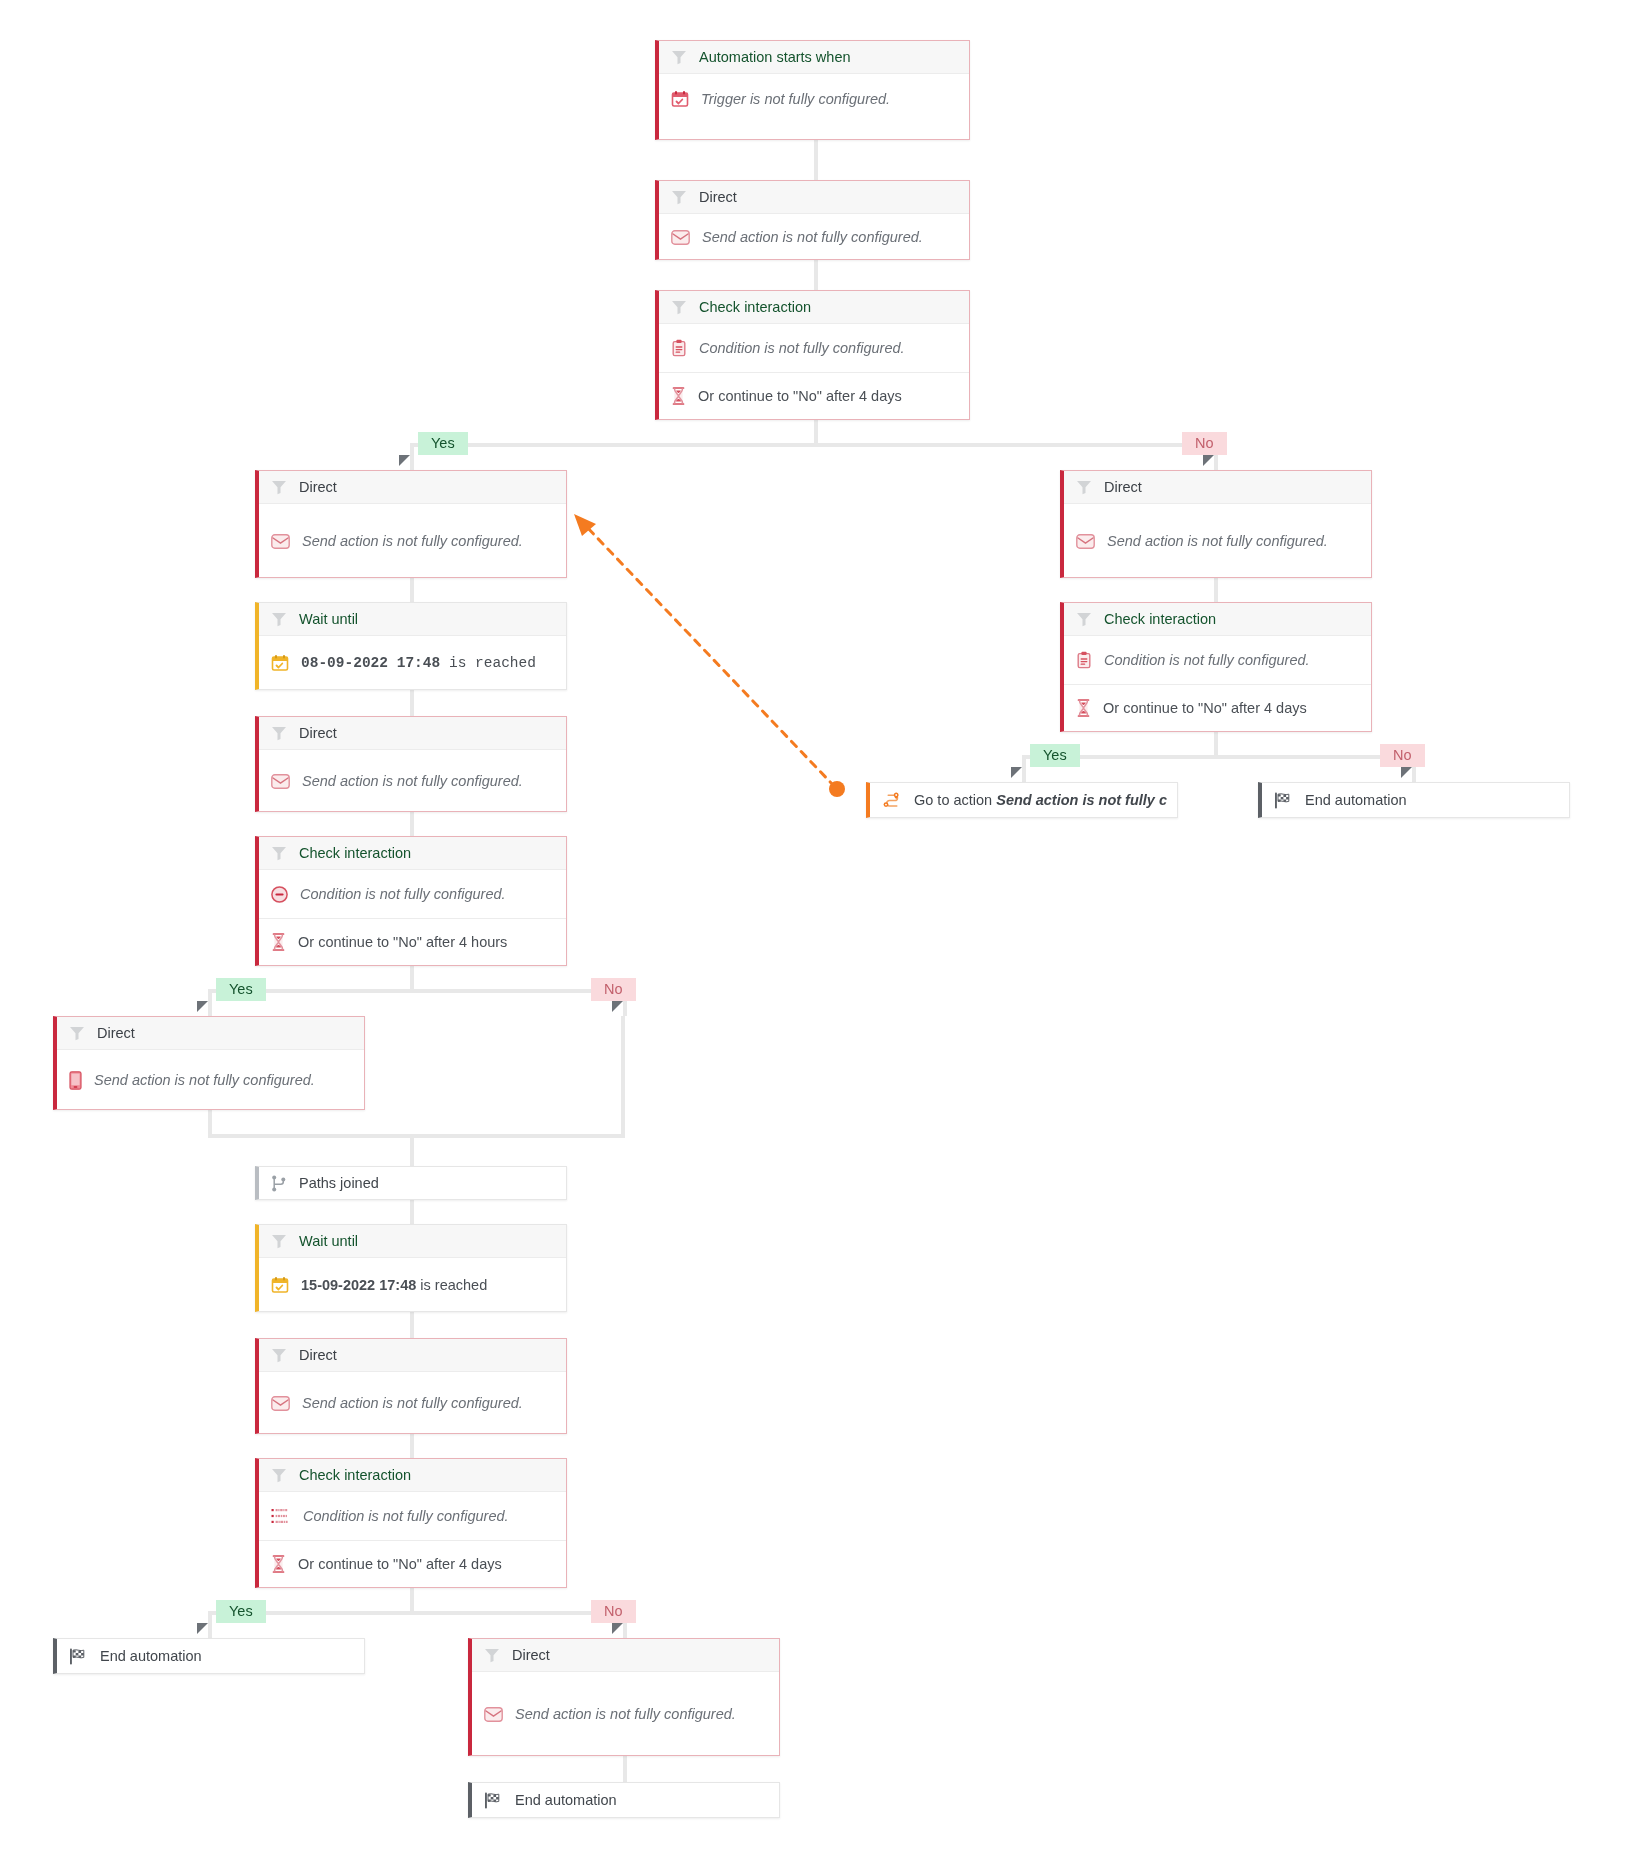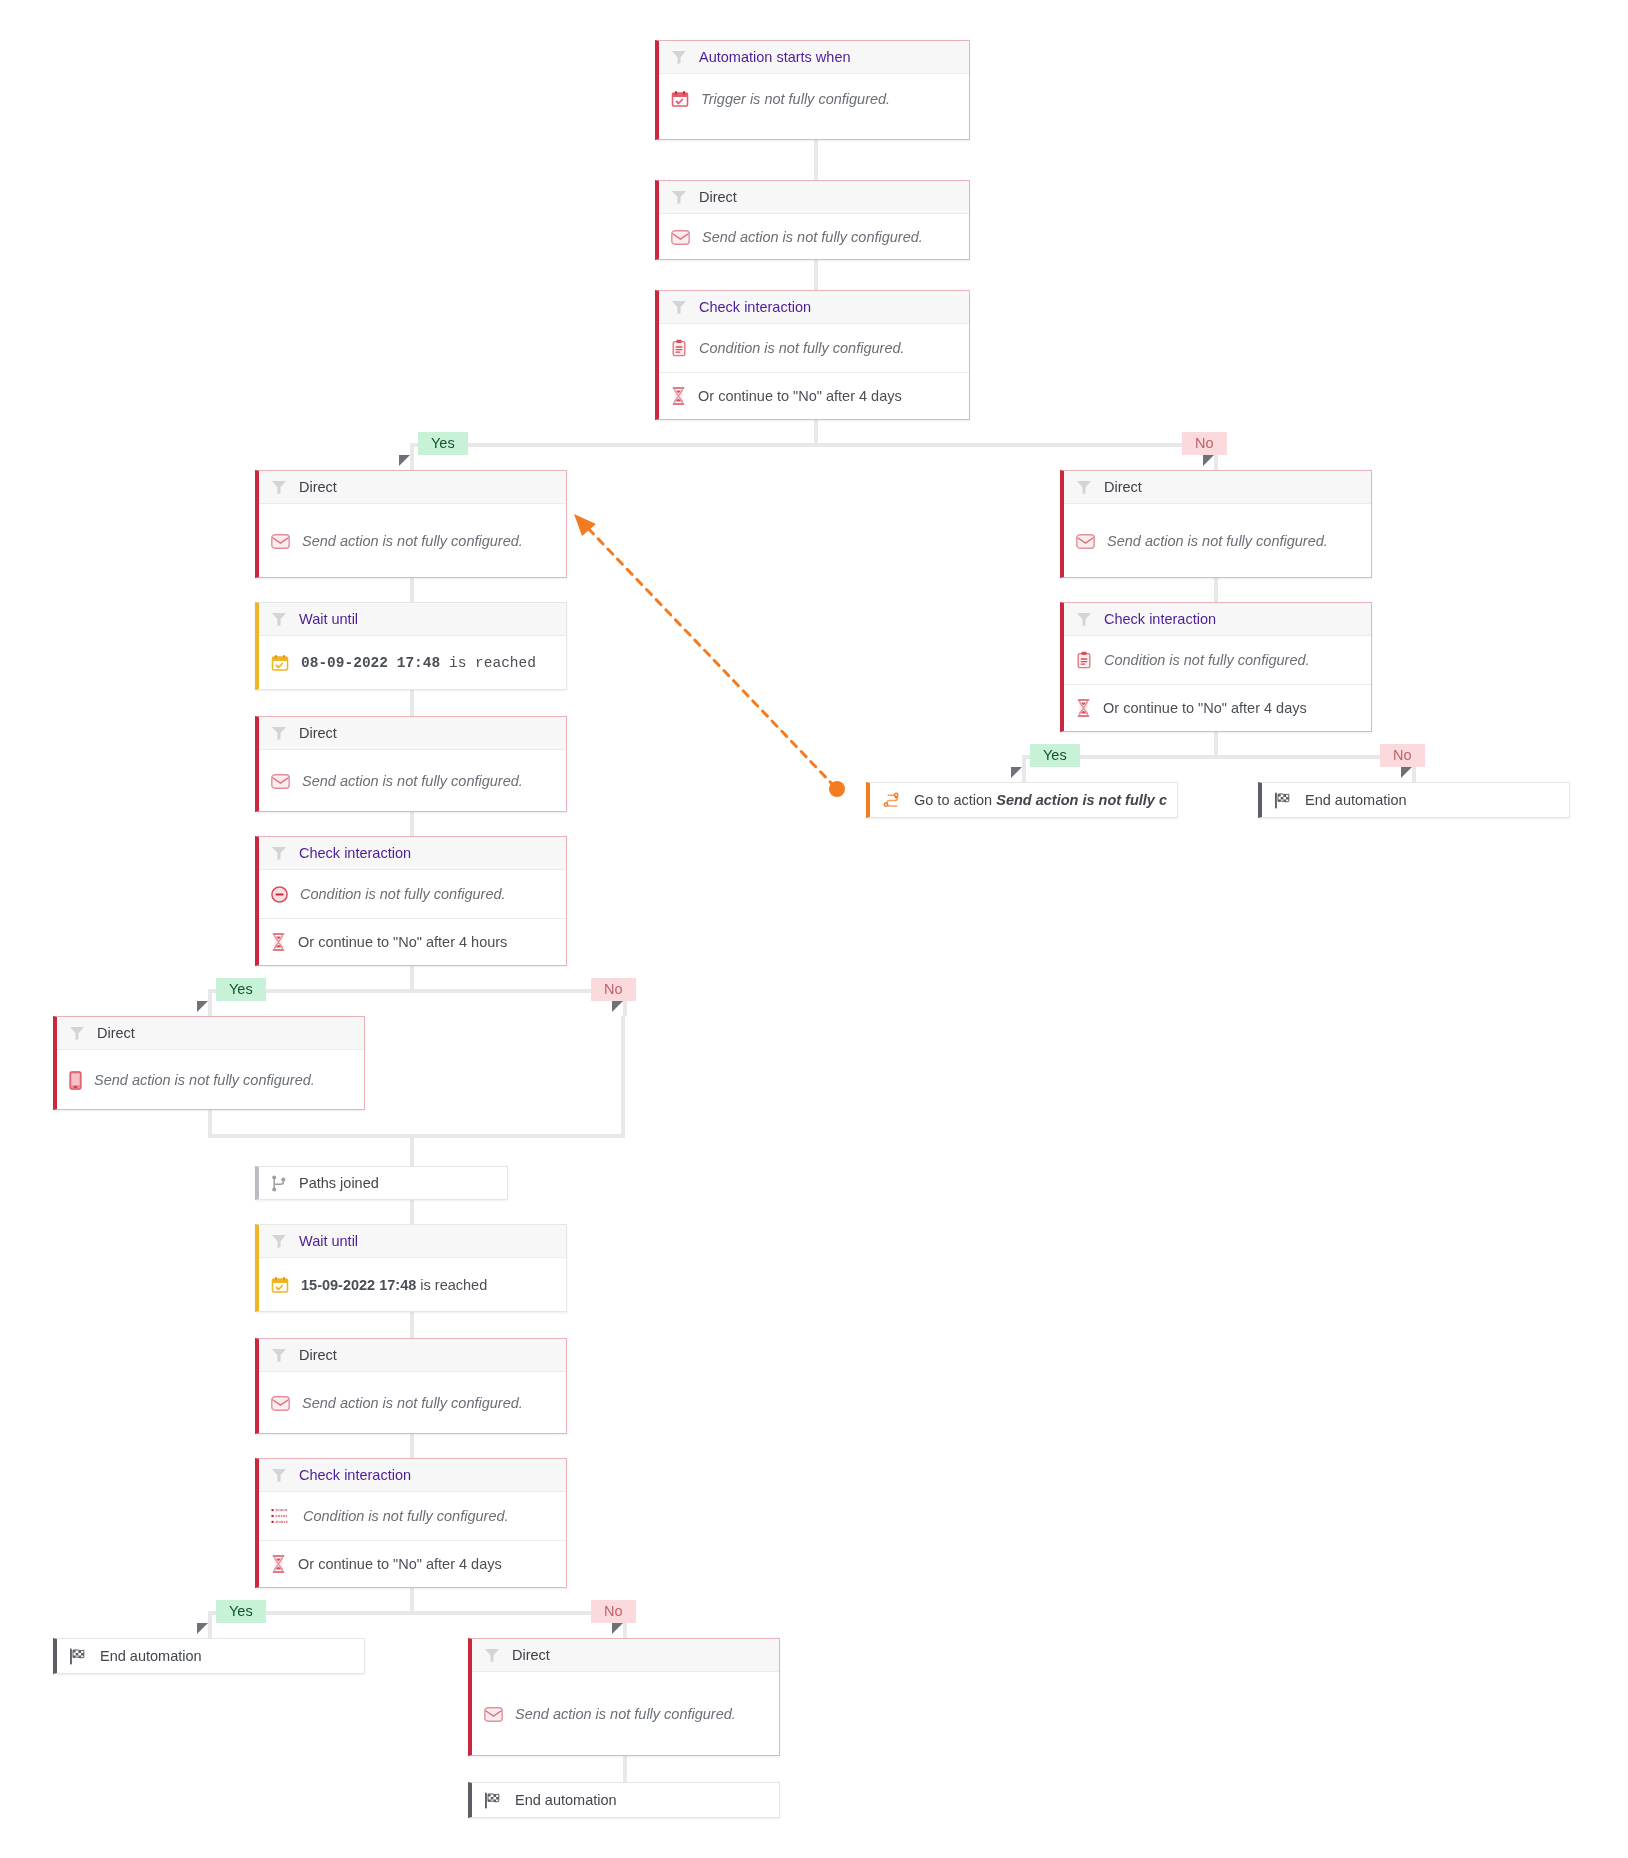--- a/index.html
+++ b/index.html
@@ -60,21 +60,21 @@
   .node-head {
     display: flex;
     align-items: center;
     height: 33px;
     padding: 0 10px 0 12px;
     background: #f7f7f7;
     border-bottom: 1px solid #ececec;
   }
   .node-head .title {
     font-size: 14.5px;
-    color: #4c1d95;
+    color: #14532d;
     margin-left: 12px;
     white-space: nowrap;
   }
   .node-head .title.bold { font-weight: normal; color: #3c4147; }
 
   .node-row {
     display: flex;
     align-items: center;
     min-height: 50px;
     padding: 0 10px 0 12px;
@@ -339,21 +339,21 @@
     <div class="node-row" style="min-height:60px;">
       <svg class="ico" width="13" height="19" viewBox="0 0 13 19">
           <rect x="1" y="0.8" width="11" height="17.4" rx="1.8" fill="#ef8b96" stroke="#d6505f" stroke-width="1.2"></rect>
           <rect x="2.4" y="2.6" width="8.2" height="11.6" fill="#f6c2c8"></rect>
           <rect x="4.6" y="15.3" width="3.8" height="1.5" rx="0.7" fill="#c9283e"></rect>
         </svg>
       <span class="txt italic">Send action is not fully configured.</span>
     </div>
   </div>
 
-  <div class="node join" style="left:255px; top:1166px; width:253px; height:34px;">
+  <div class="node join" style="left:255px; top:1166px; width:312px; height:34px;">
     <div class="node-single">
       <svg class="ico" width="16" height="17" viewBox="0 0 16 17">
           <circle cx="3.2" cy="2.6" r="2" fill="#9aa0a6"></circle>
           <circle cx="12.3" cy="4.6" r="2" fill="#9aa0a6"></circle>
           <circle cx="3.2" cy="14.4" r="2" fill="#9aa0a6"></circle>
           <path d="M3.2 4.6v9.8M3.6 9.2h6.2c1.4 0 2.5-1.1 2.5-2.5V6" stroke="#9aa0a6" stroke-width="1.5" fill="none" stroke-linecap="round"></path>
         </svg>
       <span class="txt">Paths joined</span>
     </div>
   </div>

